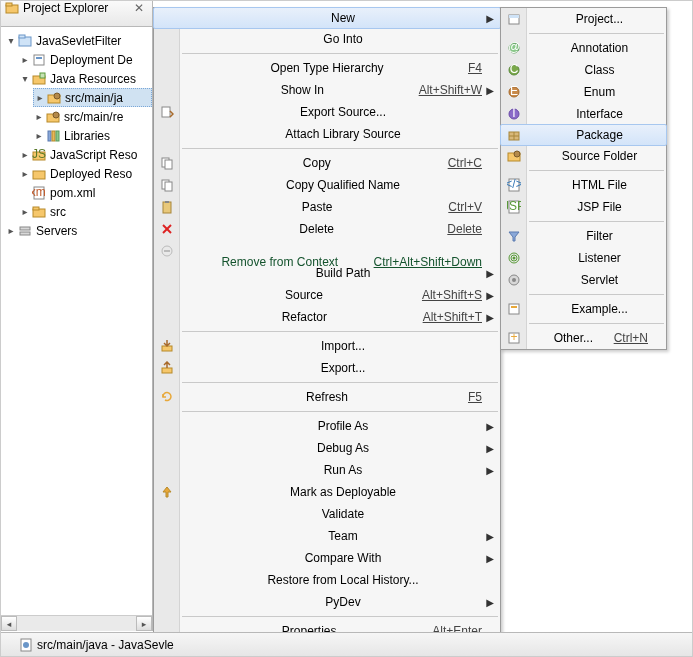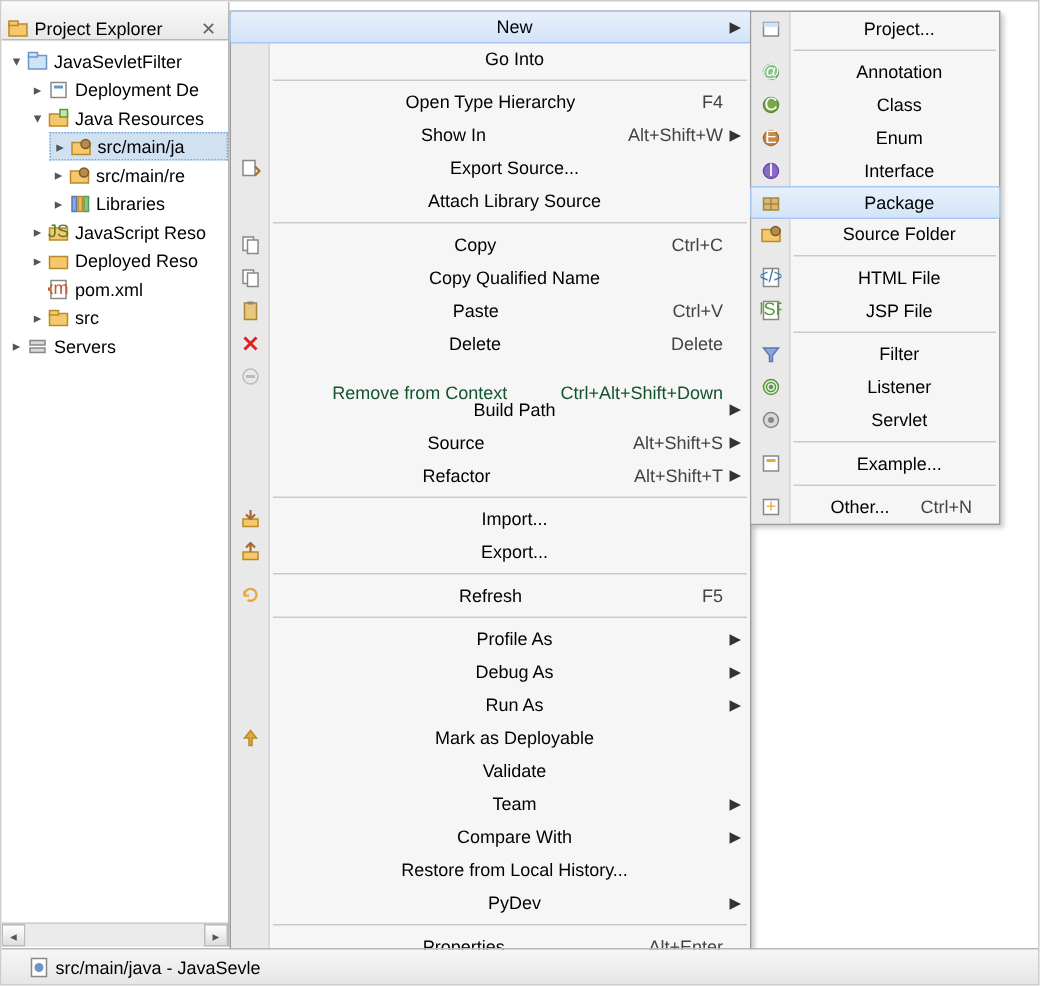--- a/index.html
+++ b/index.html
@@ -1,20 +1,20 @@
 <!DOCTYPE html>
 <html><head>
 <meta charset="utf-8">
 <style>
 * { box-sizing: border-box; margin: 0; padding: 0; font-family: "Segoe UI", Tahoma, sans-serif; font-size: 12px; }
 body { width: 693px; height: 657px; background: #fff; overflow: hidden; position: relative; border: 1px solid #ccc; }
 
 
 .explorer { position: absolute; left: 0; top: 0; width: 152px; height: 630px; border-right: 1px solid #b8b8b8; background: #fff; }
-.explorer-header { height: 26px; background: linear-gradient(#fafafa,#e8e8e8); border-bottom: 1px solid #b8b8b8; display: flex; align-items: flex-end; padding: 0 4px; }
+.explorer-header { height: 26px; background: linear-gradient(#fafafa,#e8e8e8); border-bottom: 1px solid #b8b8b8; display: flex; align-items: flex-start; padding: 0 4px; }
 .explorer-header .title-icon { margin-right: 4px; }
 .explorer-header .title { flex: 1; white-space: nowrap; overflow: hidden; }
 .explorer-header .close-x { color: #666; padding: 0 4px; }
 .tree { padding: 4px 0 4px 4px; }
 .tree-row { display: flex; align-items: center; height: 19px; white-space: nowrap; overflow: hidden; }
 .tree-row .twisty { width: 12px; text-align: center; color: #555; font-size: 10px; }
 .tree-row .ticon { width: 16px; height: 16px; margin-right: 3px; display:inline-flex; align-items:center; justify-content:center; }
 .tree-row.selected { background: #d0e2f2; border: 1px dotted #7aa7d8; }
 .ind1 { margin-left: 14px; }
 .ind2 { margin-left: 28px; }
@@ -29,21 +29,21 @@
 
 
 .menu { position: absolute; background: #f6f6f6; border: 1px solid #9b9b9b; box-shadow: 2px 2px 3px rgba(0,0,0,.2); text-align: center; }
 .menu1 { left: 152px; top: 6px; width: 348px; }
 .menu2 { left: 499px; top: 6px; width: 167px; }
 .menu-iconcol { position:absolute; left:0; top:0; bottom:0; width:26px; background:#e9e9e9; border-right:1px solid #d4d4d4; }
 .menu-items { position: relative; }
 .mi { display:flex; align-items:center; height:22px; position:relative; }
 .mi .icon { width:26px; height:100%; display:flex; align-items:center; justify-content:center; }
 .mi .label { flex:1; padding-left:6px; }
-.mi .accel { color:#444; padding-right:18px; }
+.mi .accel { color:#444; padding-right:18px;text-decoration:underline; }
 .mi .arrow { position:absolute; right:6px; color:#333; font-size:10px; }
 .mi.hl { background: linear-gradient(#e8f0fb,#d3e4f9); border:1px solid #a7c7ef; border-radius:2px; margin:-1px; }
 .mi.disabled .label, .mi.disabled .accel { color:#14532d;margin-top:22px; }
 .sep { height:1px; margin:3px 2px 3px 28px; background:#c9c9c9; }
 
 
 .watermark { position:absolute; left:242px; top:290px; width:250px; opacity:.35; display:flex; align-items:center; gap:8px; pointer-events:none; }
 .watermark .wm-circle { width:46px; height:46px; border-radius:50%; border:2px dotted #6fa8c7; display:flex; align-items:center; justify-content:center; color:#6fa8c7; font-size:11px; font-style:italic; }
 .watermark .wm-text .l1 { font-size:20px; font-weight:bold; }
 .watermark .wm-text .l2 { font-size:8px; letter-spacing:.5px; color:#3d8f3d; }

